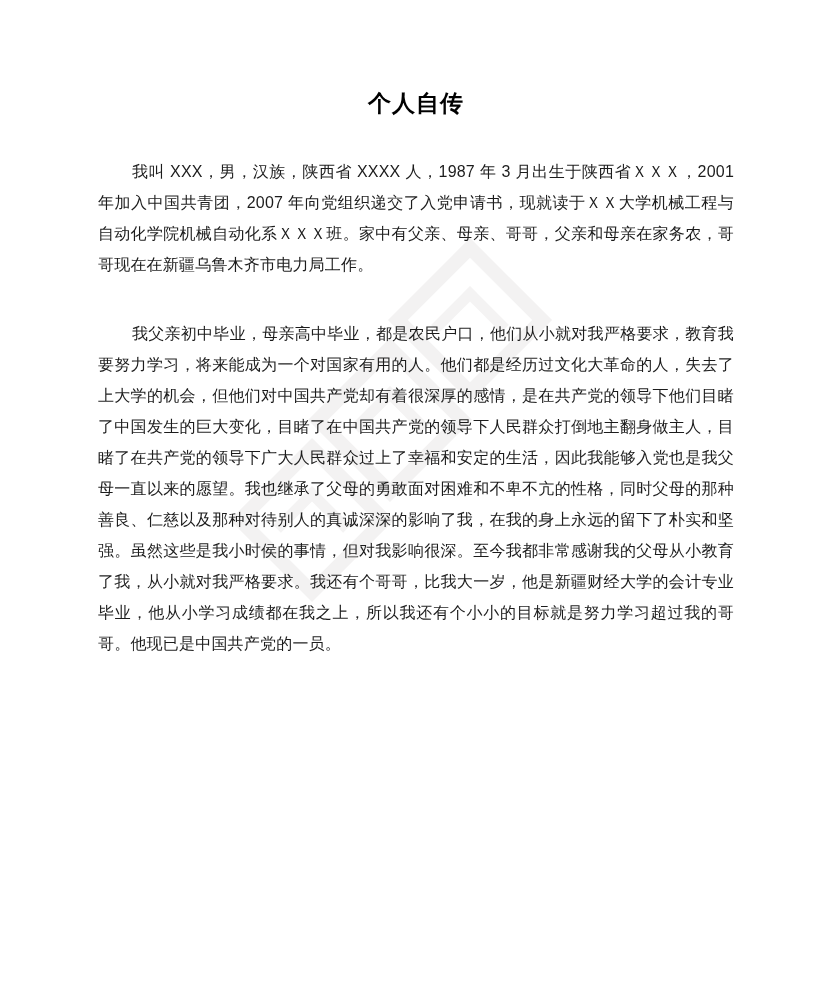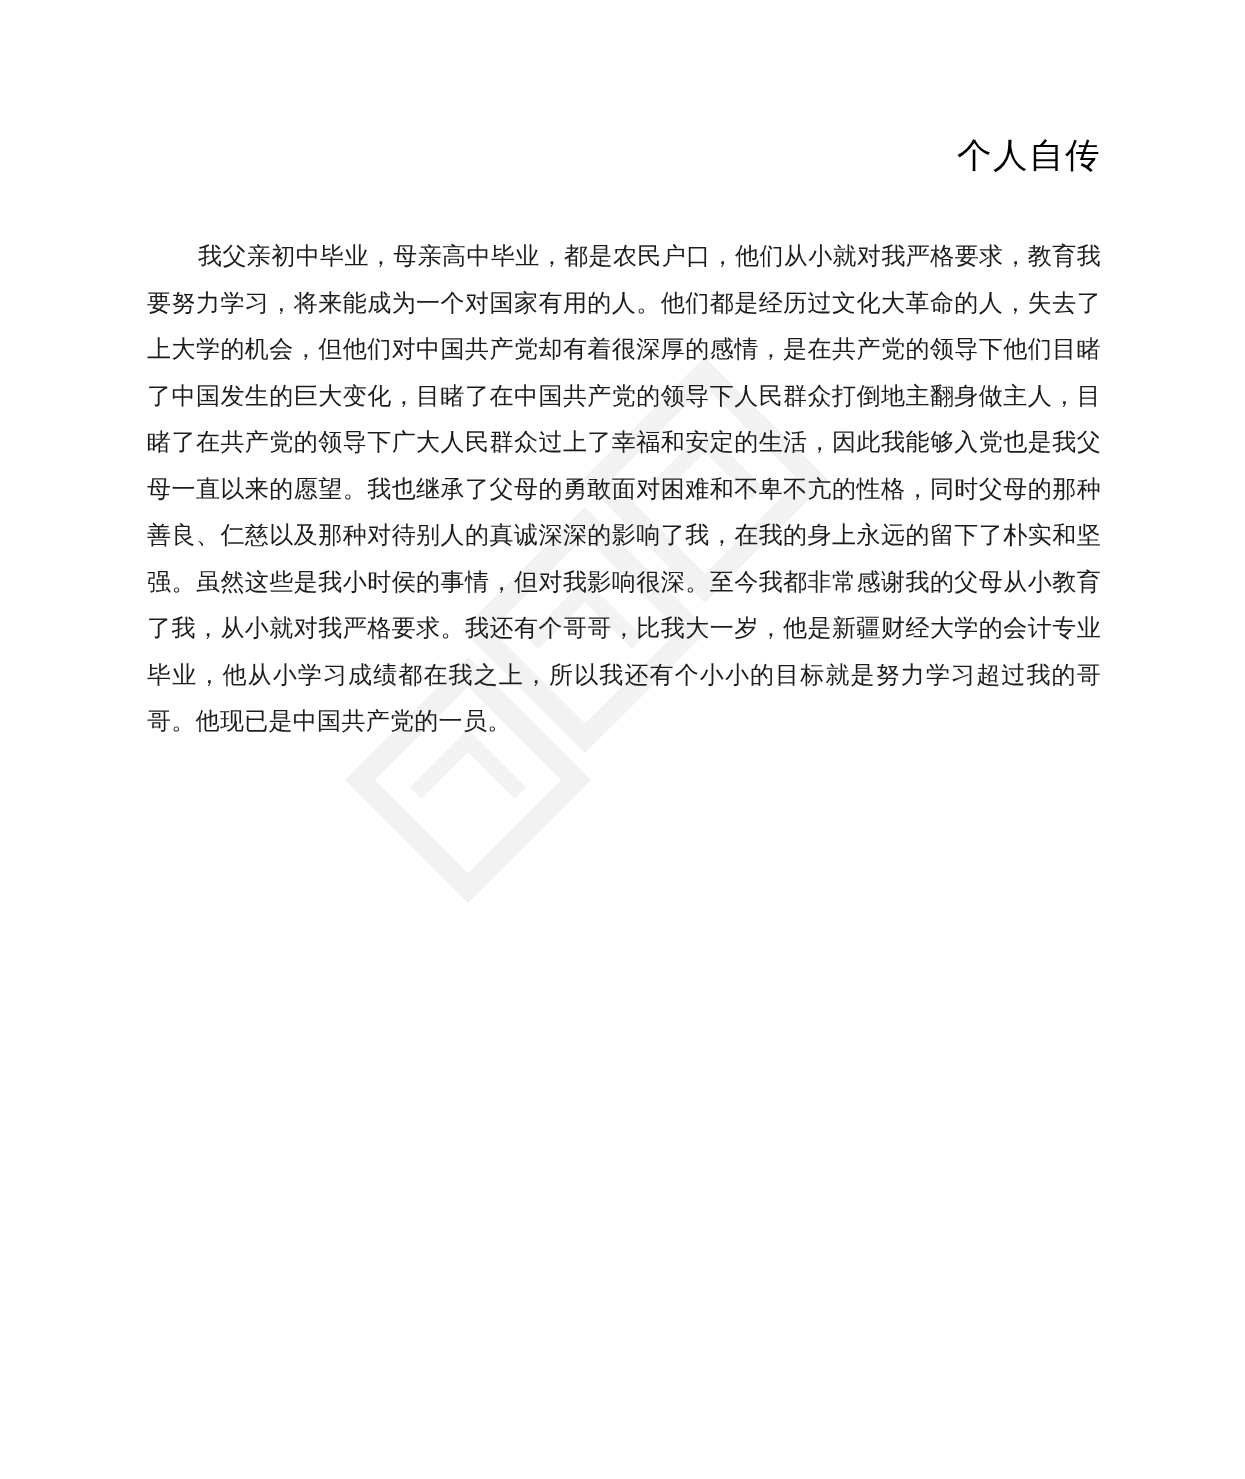--- a/index.html
+++ b/index.html
@@ -18,22 +18,22 @@
   .content {
     position: absolute;
     left: 98px;
     top: 0;
     width: 636px;
   }
   .doc-title {
     margin: 88px 0 0 0;
     font-size: 23px;
     line-height: 30px;
-    font-weight: normal;
-    text-align: right;
+    font-weight: bold;
+    text-align: center;
     color: #000000;
     letter-spacing: 1px;
   }
   .para {
     margin: 38px 0 0 0;
     font-size: 16px;
     line-height: 31px;
     color: #1c1c1c;
     text-align: justify;
     text-justify: inter-ideograph;
@@ -76,18 +76,19 @@
 
   <div class="watermark">
     <div class="wm-diamond wm-1"></div>
     <div class="wm-diamond wm-2"></div>
     <div class="wm-diamond wm-3"></div>
   </div>
 
   <div class="content">
     <h1 class="doc-title">个人自传</h1>
 
+    <p class="para">我叫 XXX，男，汉族，陕西省 XXXX 人，1987 年 3 月出生于陕西省ＸＸＸ，2001 年加入中国共青团，2007 年向党组织递交了入党申请书，现就读于ＸＸ大学机械工程与自动化学院机械自动化系ＸＸＸ班。家中有父亲、母亲、哥哥，父亲和母亲在家务农，哥哥现在在新疆乌鲁木齐市电力局工作。</p>
 
     <p class="para">我父亲初中毕业，母亲高中毕业，都是农民户口，他们从小就对我严格要求，教育我要努力学习，将来能成为一个对国家有用的人。他们都是经历过文化大革命的人，失去了上大学的机会，但他们对中国共产党却有着很深厚的感情，是在共产党的领导下他们目睹了中国发生的巨大变化，目睹了在中国共产党的领导下人民群众打倒地主翻身做主人，目睹了在共产党的领导下广大人民群众过上了幸福和安定的生活，因此我能够入党也是我父母一直以来的愿望。我也继承了父母的勇敢面对困难和不卑不亢的性格，同时父母的那种善良、仁慈以及那种对待别人的真诚深深的影响了我，在我的身上永远的留下了朴实和坚强。虽然这些是我小时侯的事情，但对我影响很深。至今我都非常感谢我的父母从小教育了我，从小就对我严格要求。我还有个哥哥，比我大一岁，他是新疆财经大学的会计专业毕业，他从小学习成绩都在我之上，所以我还有个小小的目标就是努力学习超过我的哥哥。他现已是中国共产党的一员。</p>
 
   </div>
 
 </div>
 
 </body></html>

